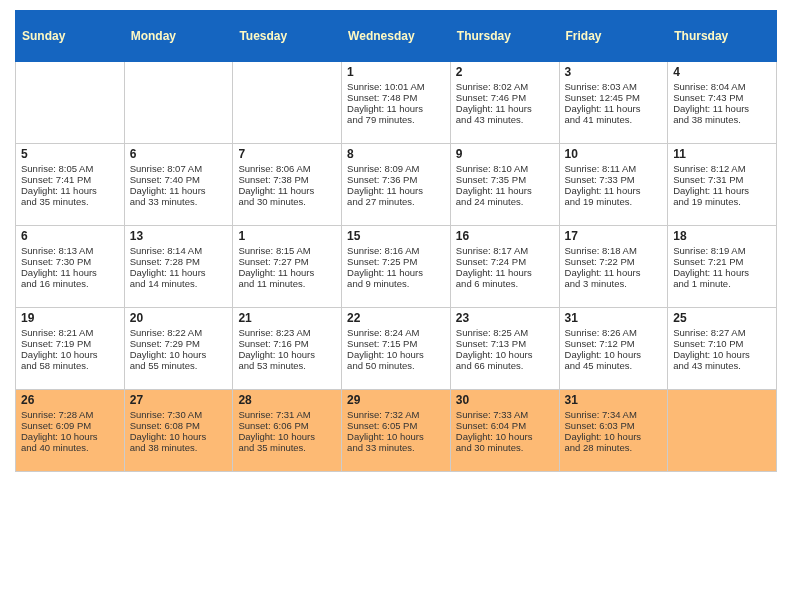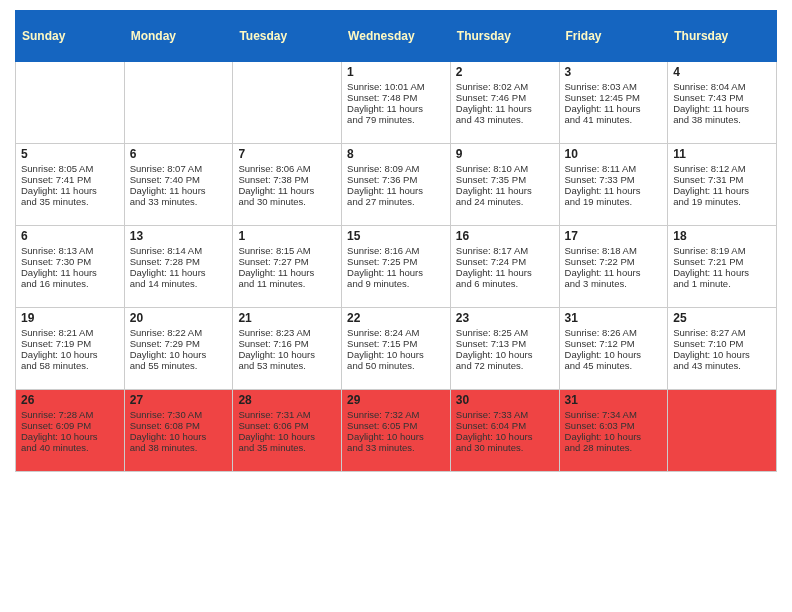--- a/index.html
+++ b/index.html
@@ -57,21 +57,21 @@
       width: calc(100% / 7);
       vertical-align: top;
       border: 1px solid #ccc;
       padding: 3px 5px;
       font-size: 9.5px;
       color: #333;
       height: 82px;
       background: #fff;
     }
     .calendar tr:last-child td {
-      background: #ef4444;
+      background: #fdba74;
     }
     .day-num {
       font-size: 12px;
       font-weight: bold;
       color: #222;
       display: block;
       margin-bottom: 2px;
     }
     .cell-empty {
       background: #f9f9f9;
@@ -257,21 +257,21 @@
             <div>Sunrise: 8:24 AM</div>
             <div>Sunset: 7:15 PM</div>
             <div>Daylight: 10 hours</div>
             <div>and 50 minutes.</div>
           </td>
           <td>
             <span class="day-num">23</span>
             <div>Sunrise: 8:25 AM</div>
             <div>Sunset: 7:13 PM</div>
             <div>Daylight: 10 hours</div>
-            <div>and 72 minutes.</div>
+            <div>and 66 minutes.</div>
           </td>
           <td>
             <span class="day-num">31</span>
             <div>Sunrise: 8:26 AM</div>
             <div>Sunset: 7:12 PM</div>
             <div>Daylight: 10 hours</div>
             <div>and 45 minutes.</div>
           </td>
           <td>
             <span class="day-num">25</span>

